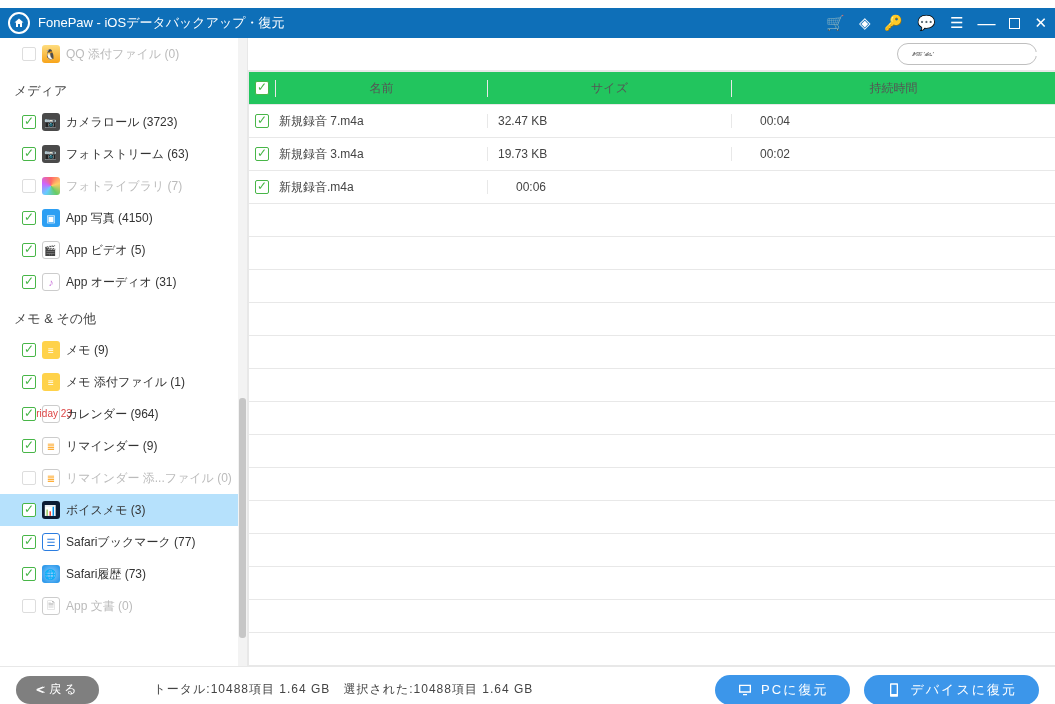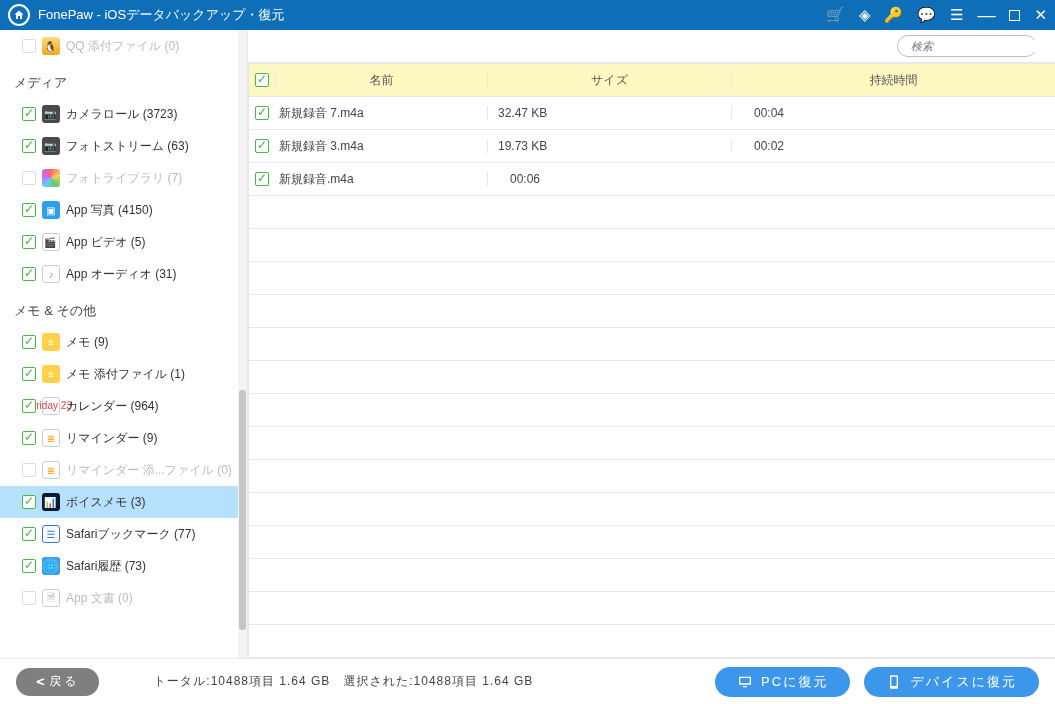--- a/index.html
+++ b/index.html
@@ -1,19 +1,19 @@
 <!DOCTYPE html>
 <html><head>
 <meta charset="utf-8">
 <style>
 * { box-sizing: border-box; margin: 0; padding: 0; font-family: "Microsoft YaHei", "Meiryo", sans-serif; }
 html, body { width: 1055px; height: 704px; overflow: hidden; background: #fff; }
 
 
-.titlebar { height: 30px; background: #0e6fb8; color: #fff; display: flex; align-items: center; padding: 0 8px; font-size: 13px; }
+.titlebar { height: 30px; background: #0e6fb8; color: #fff; display: flex; align-items: center; padding: 0 8px; font-size: 13px; margin-top: 8px; }
 .titlebar .home-icon { width: 22px; height: 22px; border: 2px solid #fff; border-radius: 50%; display: flex; align-items: center; justify-content: center; margin-right: 8px; }
 .titlebar .home-icon svg { width: 12px; height: 12px; fill: #fff; }
 .titlebar .title { flex: 0 0 auto; }
 .spacer { flex: 1; }
 .tb-icons { display: flex; align-items: center; gap: 14px; }
 .tb-icons span { font-size: 15px; cursor: pointer; }
 .tb-icons .mini { font-size: 18px; line-height: 10px; }
 .tb-icons .box { width: 11px; height: 11px; border: 1.5px solid #fff; display: inline-block; }
 
 
@@ -45,31 +45,31 @@
 .ic-cal { background: #fff; border: 1px solid #ccc; color: #d44; font-size: 8px; line-height: 8px; text-align: center; }
 .ic-rem { background: #fff; border: 1px solid #ccc; color: #f90; }
 .ic-voice { background: #0b1b33; color: #4fd2c9; }
 .ic-book { background: #fff; border: 1px solid #2b7de0; color: #2b7de0; }
 .ic-globe { background: radial-gradient(#8fd0ff, #1a8ee6); color: #fff; }
 .ic-doc { background: #fff; border: 1px solid #ccc; color: #aaa; }
 
 
 .content { flex: 1; display: flex; flex-direction: column; }
 .searchbar { height: 36px; display: flex; align-items: center; justify-content: flex-end; padding: 0 18px; border-bottom: 2px solid #e8e8e8; }
-.searchbox { width: 140px; height: 22px; border: 1px solid #bfbfbf; border-radius: 11px; display: flex; align-items: center; padding: 8px 8px; gap: 5px; }
+.searchbox { width: 140px; height: 22px; border: 1px solid #bfbfbf; border-radius: 11px; display: flex; padding: 8px 8px; gap: 5px; }
 .searchbox svg { width: 12px; height: 12px; fill: #888; }
 .searchbox input { border: none; outline: none; flex: 1; font-size: 11px; font-style: italic; color: #888; }
 
 .table { flex: 1; display: flex; flex-direction: column; border-left: 1px solid #e8e8e8; }
 .thead, .trow { display: flex; height: 33px; align-items: center; border-bottom: 1px solid #e8e8e8; font-size: 12px; }
-.thead { color: #555; background: #fef9c3; }
+.thead { color: #555; background: #22c55e; }
 .col-chk { width: 26px; display: flex; align-items: center; justify-content: center; }
 .col-name { width: 212px; padding-left: 4px; }
 .col-size { width: 244px; border-left: 1px solid #e8e8e8; padding-left: 10px; }
-.col-dur { flex: 1; border-left: 1px solid #e8e8e8; padding-left: 22px; }
+.col-dur { flex: 1; border-left: 1px solid #e8e8e8; padding-left: 28px; }
 .thead .col-name { text-align: center; border-left: 1px solid #e8e8e8; padding-left: 0; }
 .thead .col-size, .thead .col-dur { text-align: center; padding-left: 0; }
 .trow { color: #444; }
 .trow input[type=checkbox], .thead input[type=checkbox] { appearance: none; width: 14px; height: 14px; border: 1px solid #48b648; border-radius: 2px; background: #fff; position: relative; }
 .trow input[type=checkbox]:checked::after, .thead input[type=checkbox]:checked::after { content: "✓"; color: #48b648; font-size: 12px; position: absolute; top: -2px; left: 1px; }
 .trow.empty { border-bottom: 1px solid #e8e8e8; }
 .trow.empty .col-size, .trow.empty .col-dur { border-left: none; }
 
 
 .footer { height: 46px; border-top: 1px solid #e8e8e8; display: flex; align-items: center; padding: 0 16px; gap: 14px; font-size: 12px; color: #333; }

